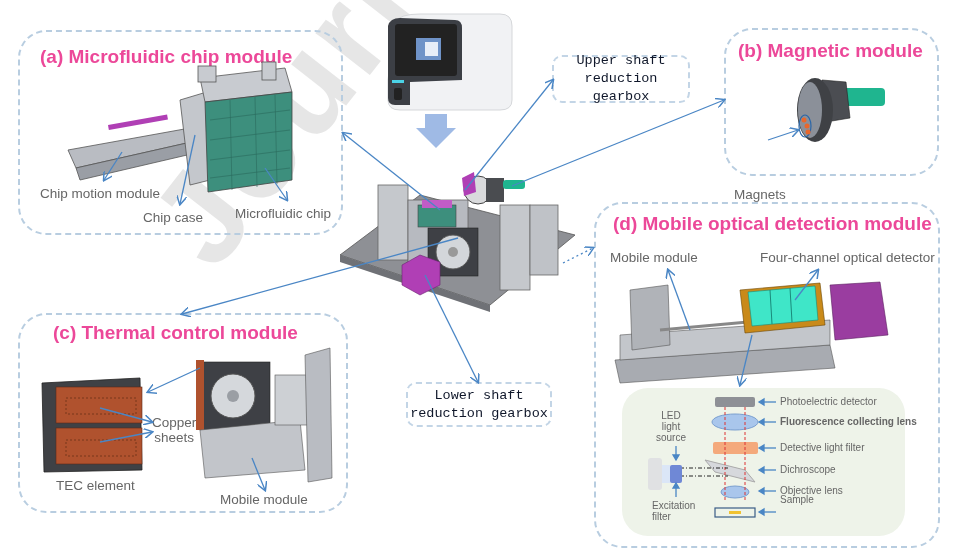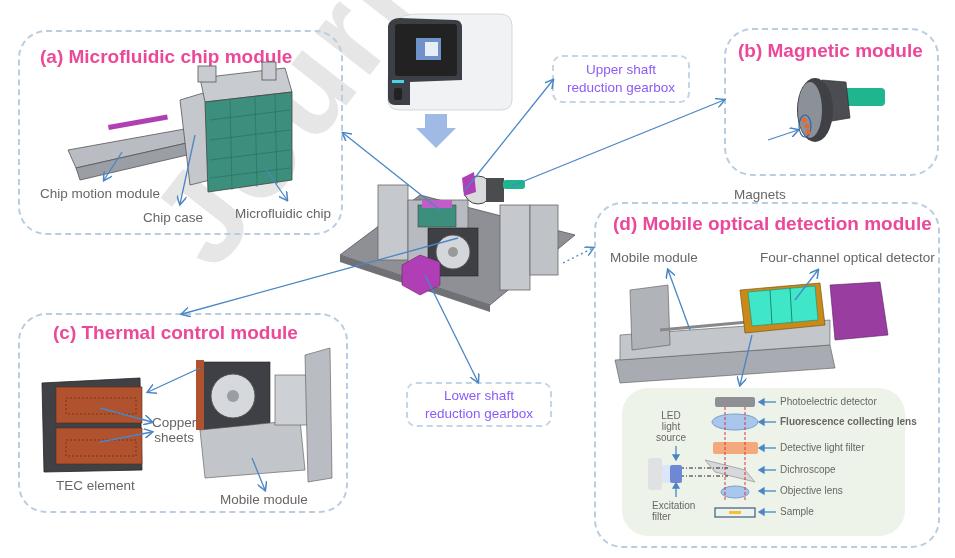--- a/index.html
+++ b/index.html
@@ -1,21 +1,21 @@
 <!DOCTYPE html>
 <html><head>
 <meta charset="utf-8">
 <style>
   html, body { margin: 0; padding: 0; background: #ffffff; }
   body { width: 955px; height: 558px; position: relative; overflow: hidden; font-family: "Liberation Sans", sans-serif; }
   .panel { position: absolute; border: 2px dashed #b8cde0; border-radius: 28px; box-sizing: border-box; }
   .title { position: absolute; color: #ec4899; font-weight: bold; font-size: 19px; white-space: nowrap; font-family: "Liberation Sans", sans-serif; }
   .lbl { position: absolute; color: #666; font-size: 13.5px; white-space: nowrap; font-family: "Liberation Sans", sans-serif; }
   .lbl.c { text-align: center; }
-  .callout { position: absolute; border: 2px dashed #c3d5e6; border-radius: 10px; box-sizing: border-box; color: #8b5cf6; font-size: 13.5px; text-align: center; line-height: 18px; display:flex; align-items:center; justify-content:center; }
+  .callout { position: absolute; border: 2px dashed #c3d5e6; border-radius: 10px; box-sizing: border-box; color: #0f172a; font-size: 13.5px; text-align: center; line-height: 18px; display:flex; align-items:center; justify-content:center;font-family:Liberation Mono, monospace; }
   svg.overlay { position: absolute; left: 0; top: 0; pointer-events: none; }
   .optic-box { position: absolute; background: #eef3e9; border-radius: 26px; }
   .olbl { position: absolute; color: #666; font-size: 10px; white-space: nowrap; }
   .watermark { position: absolute; left: 120px; top: 200px; font-size: 130px; color: rgba(200,200,200,0.45); font-weight: bold; transform: rotate(-52deg); transform-origin: left top; white-space: nowrap; pointer-events:none; letter-spacing: 4px; }
 </style>
 </head>
 <body>
 
 <div class="watermark">Journal Pre-proof</div>
 
@@ -198,21 +198,21 @@
 </div>
 <div class="olbl" style="left:652px;top:500px;line-height:11px;">
   <div>Excitation</div>
   <div>filter</div>
 </div>
 <div class="olbl" style="left:780px;top:396px;">Photoelectric detector</div>
 <div class="olbl" style="left:780px;top:416px;font-weight:bold;">Fluorescence collecting lens</div>
 <div class="olbl" style="left:780px;top:442px;">Detective light filter</div>
 <div class="olbl" style="left:780px;top:464px;">Dichroscope</div>
 <div class="olbl" style="left:780px;top:485px;">Objective lens</div>
-<div class="olbl" style="left:780px;top:506px;">Sample</div>
+<div class="olbl" style="left:780px;top:494px;">Sample</div>
 
 <svg class="overlay" width="955" height="558">
   <defs>
     <marker id="ah" markerWidth="10" markerHeight="10" refX="8" refY="5" orient="auto" markerUnits="userSpaceOnUse">
       <path d="M0,0 L9,5 L0,10" fill="none" stroke="#4a86c5" stroke-width="1.5"></path>
     </marker>
   </defs>
   <g stroke="#4a86c5" stroke-width="1.3" fill="none">
     <line x1="440" y1="210" x2="343" y2="133" marker-end="url(#ah)"></line>
     <line x1="465" y1="190" x2="553" y2="80" marker-end="url(#ah)"></line>

